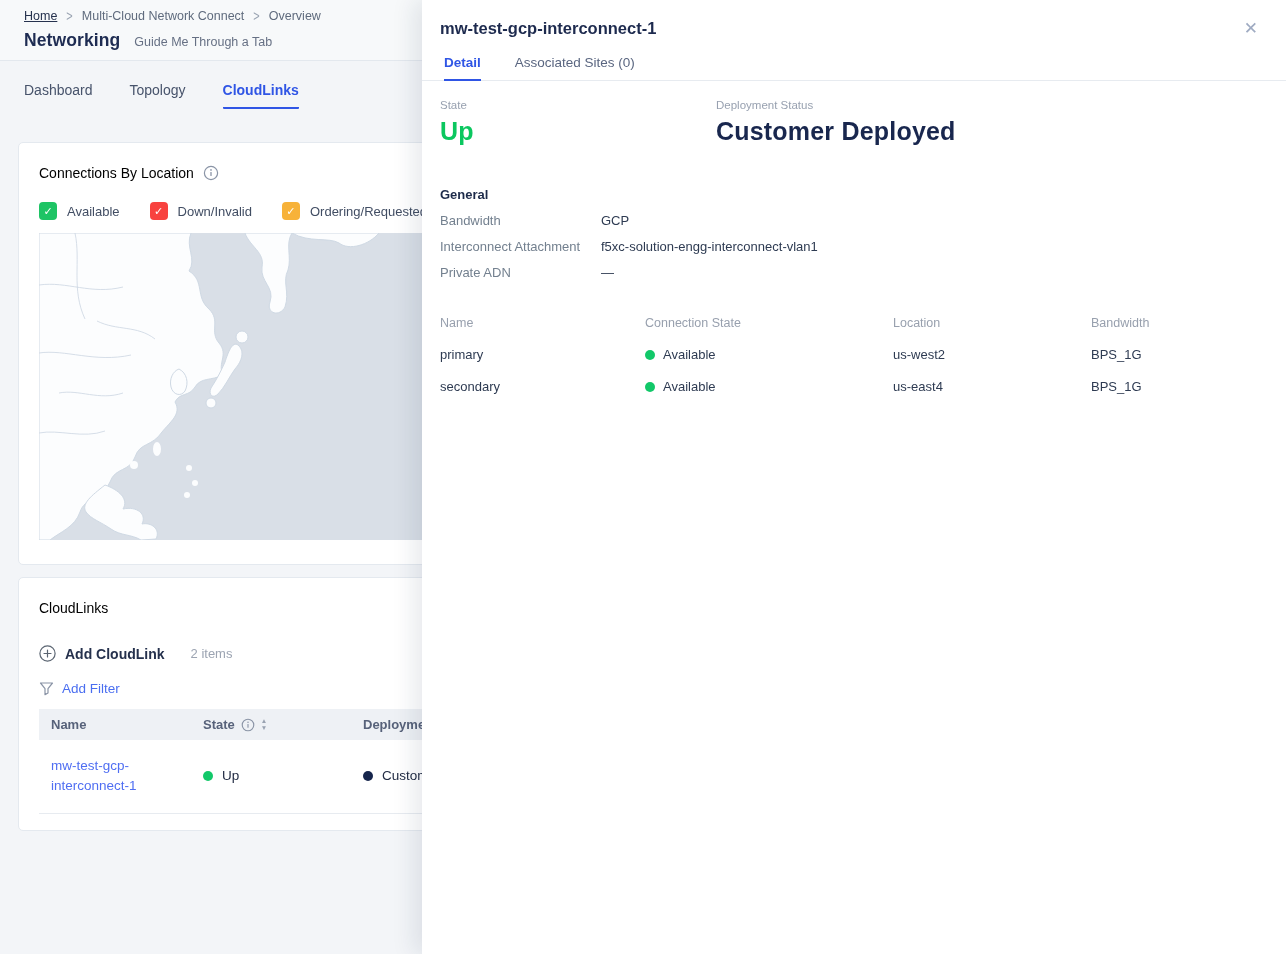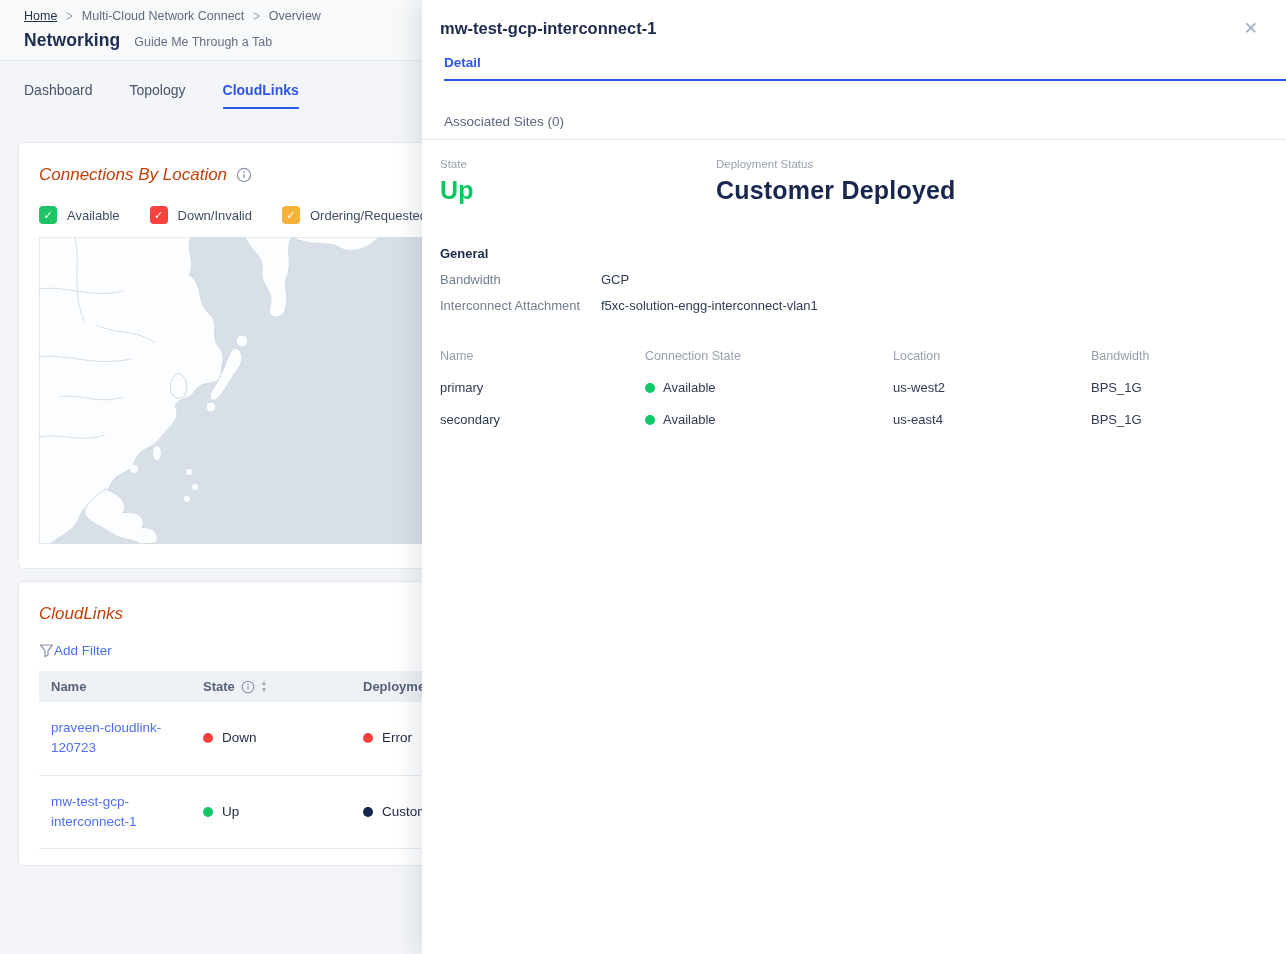--- a/index.html
+++ b/index.html
@@ -18,32 +18,32 @@
   .title-row { display:flex; align-items:baseline; gap:14px; margin-top:7px; }
   .page-title { font-size:17.5px; font-weight:700; color:#1e2c52; letter-spacing:.1px; }
   .page-subtitle { font-size:12.5px; color:#667084; }
   .tabs-row { display:flex; gap:37px; padding:0 24px; margin-top:21px; }
   .tab { font-size:14px; color:#47536b; padding-bottom:9px; cursor:pointer; border-bottom:2.5px solid transparent; }
   .tab.active { color:#2f55e5; font-weight:700; border-bottom-color:#2f55e5; border-radius:1px; }
 
   .card { background:#fff; border:1px solid #e4e9ef; border-radius:5px; width:762px; margin-left:18px; }
   .card1 { margin-top:33px; padding:22px 20px 20px 20px; }
   .card-title-row { display:flex; align-items:center; gap:9px; }
-  .card-title { font-size:17px; font-weight:500; color:#c2410c;font-style:italic; }
+  .card-title { font-size:14px; font-weight:500; color:#000000; }
   .legend-row { display:flex; align-items:center; gap:30px; margin-top:21px; }
   .legend-item { display:flex; align-items:center; gap:10px; }
   .legend-checkbox { width:18px; height:18px; border-radius:4px; display:flex; align-items:center; justify-content:center; color:#fff; font-size:11px; font-weight:700; cursor:pointer; flex:none; }
   .legend-label { font-size:13px; color:#414d63; white-space:nowrap; }
   .map-wrap { margin-top:13px; }
 
   .card2 { margin-top:12px; padding:22px 20px 16px 20px; }
   .add-row { display:flex; align-items:center; gap:26px; margin-top:29px; }
   .add-btn { display:flex; align-items:center; gap:9px; font-size:14px; font-weight:700; color:#25314d; cursor:pointer; }
   .items-count { font-size:13px; color:#9ca4b2; }
-  .filter-row { display:flex; align-items:center; margin-top:19px; cursor:pointer; }
+  .filter-row { display:flex; align-items:center; gap:8px; margin-top:19px; cursor:pointer; }
   .filter-label { font-size:13.5px; color:#4a6ef0; }
 
   table.cl-table { width:100%; border-collapse:collapse; margin-top:13px; table-layout:fixed; }
   .cl-table th { background:#eef1f5; font-size:13px; font-weight:700; color:#57627a; text-align:left; padding:8px 8px 8px 12px; }
   .cl-table th .th-inner { display:flex; align-items:center; gap:6px; }
   .cl-table col.c-name { width:152px; } .cl-table col.c-state { width:160px; }
   .cl-table td { padding:16px 8px 16px 12px; border-bottom:1px solid #e7ebf0; vertical-align:middle; font-size:13.5px; color:#222c44; }
   .cell-link { color:#4f6ef2; cursor:pointer; line-height:1.5; word-break:break-word; }
   .dot-cell { display:flex; align-items:flex-start; gap:9px; line-height:1.5; }
   .dot { width:10px; height:10px; border-radius:50%; flex:none; margin-top:5px; }
@@ -51,21 +51,21 @@
 
   
   .icon { display:inline-flex; flex:none; }
 
   
   .drawer { position:absolute; left:422px; top:0; width:864px; height:954px; background:#fff;
     box-shadow:-8px 0 22px rgba(20,35,70,.10); }
   .drawer-header { position:relative; padding:19px 28px 0 18px; }
   .drawer-title { font-size:16.5px; font-weight:700; color:#1d2a4e; }
   .drawer-close { position:absolute; top:20px; right:28px; font-size:17px; color:#9fabc2; cursor:pointer; line-height:1; }
-  .drawer-tabs { display:flex; gap:34px; padding-left:22px; margin-top:17px; border-bottom:1px solid #e7ebf0;flex-direction:column; }
+  .drawer-tabs { display:flex; gap:34px; padding-left:22px; margin-top:17px; border-bottom:1px solid #e7ebf0; }
   .drawer-tab { font-size:13.5px; color:#5a6680; padding-bottom:9px; cursor:pointer; border-bottom:2.5px solid transparent; margin-bottom:-1px; }
   .drawer-tab.active { color:#2f55e5; font-weight:700; border-bottom-color:#2f55e5; }
   .drawer-body { padding:18px 18px 0 18px; }
   .status-grid { display:flex; }
   .status-col.first { width:276px; flex:none; }
   .status-label { font-size:11.5px; color:#98a1b0; }
   .status-value { font-size:25px; font-weight:700; margin-top:6px; letter-spacing:.2px; }
   .status-value.navy { color:#19274e; }
   .section-heading { font-size:13px; font-weight:700; color:#1c2a49; }
   .general-section { margin-top:41px; }
@@ -150,20 +150,32 @@
         <path fill="#fcfdfe" stroke="#cfd9e4" stroke-width="1" d="M66 252 C80 257 90 266 84 276 C98 273 108 281 103 291 C112 289 122 296 117 306 L102 307 C92 301 82 303 72 296 C62 289 52 286 47 279 C42 271 52 263 66 252 Z"></path>
         <path fill="#fcfdfe" d="M690 0 L722 0 L722 20 C706 16 697 8 690 0 Z"></path>
         <path stroke="#ccd6e2" stroke-width="0.8" fill="none" d="M0 52 C28 48 52 62 84 54 M36 0 C42 28 32 56 46 86 M0 120 C26 116 56 130 92 122 M58 88 C78 98 98 92 116 106 M20 160 C40 156 60 168 84 160 M0 200 C20 196 44 206 66 198"></path>
       </svg>
     </div>
   </div>
 
   <div class="card card2">
     <div class="card-title">CloudLinks</div>
 
+    <div class="add-row">
+      <div class="add-btn">
+        <span class="icon">
+          <svg width="17" height="17" viewBox="0 0 17 17">
+              <circle cx="8.5" cy="8.5" r="7.6" fill="none" stroke="#5b6572" stroke-width="1.2"></circle>
+              <path d="M8.5 5v7M5 8.5h7" stroke="#5b6572" stroke-width="1.2" stroke-linecap="round"></path>
+            </svg>
+        </span>
+        <span>Add CloudLink</span>
+      </div>
+      <span class="items-count">2 items</span>
+    </div>
 
     <div class="filter-row">
       <span class="icon">
         <svg width="15" height="15" viewBox="0 0 15 15">
             <path d="M1.5 2 h12 L9 7.6 V12 L6 13.6 V7.6 Z" fill="none" stroke="#8a94a6" stroke-width="1.2" stroke-linejoin="round"></path>
           </svg>
       </span>
       <span class="filter-label">Add Filter</span>
     </div>
 
@@ -198,35 +210,20 @@
           </th>
           <th>
               <div class="th-inner">
                 <span>Deployment Status</span>
               </div>
             </th>
         </tr>
       </thead>
       <tbody>
         <tr>
-          <td><span class="cell-link">praveen-cloudlink-120723</span></td>
-          <td>
-              <div class="dot-cell">
-                <span class="dot" style="background-color: rgb(245, 64, 62);"></span>
-                <span>Down</span>
-              </div>
-            </td>
-          <td>
-              <div class="dot-cell">
-                <span class="dot" style="background-color: rgb(245, 64, 62);"></span>
-                <span>Error</span>
-              </div>
-            </td>
-        </tr>
-        <tr>
           <td><span class="cell-link">mw-test-gcp-interconnect-1</span></td>
           <td>
               <div class="dot-cell">
                 <span class="dot" style="background-color: rgb(18, 200, 105);"></span>
                 <span>Up</span>
               </div>
             </td>
           <td>
               <div class="dot-cell">
                 <span class="dot" style="background-color: rgb(22, 37, 76);"></span>
@@ -264,20 +261,24 @@
     <div class="general-section">
       <div class="section-heading">General</div>
       <div class="field-row">
         <span class="field-label">Bandwidth</span>
         <span class="field-value">GCP</span>
       </div>
       <div class="field-row">
         <span class="field-label">Interconnect Attachment</span>
         <span class="field-value">f5xc-solution-engg-interconnect-vlan1</span>
       </div>
+      <div class="field-row">
+        <span class="field-label">Private ADN</span>
+        <span class="field-value">—</span>
+      </div>
     </div>
 
     <div class="conn-section">
       <div class="conn-grid conn-head">
         <span class="c1">Name</span>
         <span class="c2">Connection State</span>
         <span class="c3">Location</span>
         <span class="c4">Bandwidth</span>
       </div>
       <div class="conn-grid conn-row">

